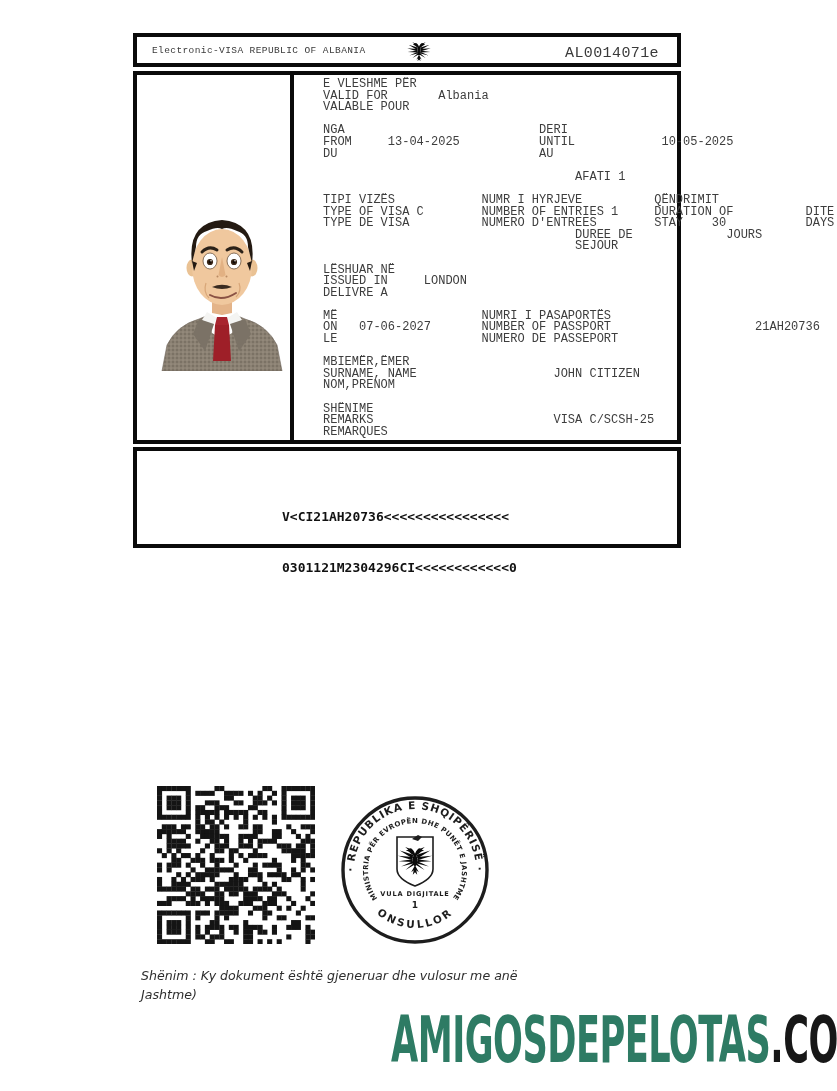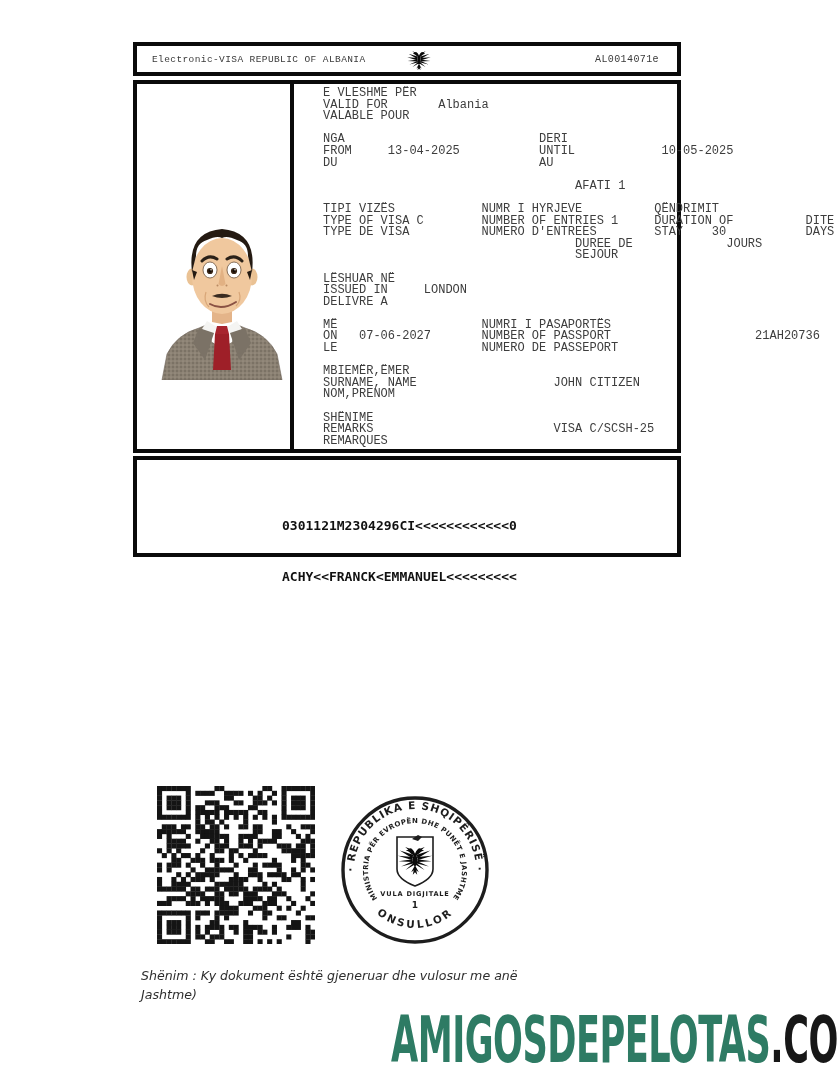--- a/index.html
+++ b/index.html
@@ -1,24 +1,24 @@
 <!DOCTYPE html>
 <html><head>
 <meta charset="utf-8">
 <style>
   html,body{margin:0;padding:0;background:#fff;}
   .page{position:relative;width:837px;height:1091px;background:#fff;overflow:hidden;
         font-family:"Liberation Mono",monospace;color:#1c1c1c;}
 
   
-  .doc{position:absolute;left:133px;top:42px;width:548px;height:515px;}
+  .doc{position:absolute;left:133px;top:33px;width:548px;height:515px;}
   .doc-box{position:absolute;left:0;width:548px;border:4px solid #0a0a0a;box-sizing:border-box;background:#fff;}
   .doc-header{top:0;height:34px;}
   .doc-header-title{position:absolute;left:15px;top:8px;font-size:9.5px;letter-spacing:.4px;color:#3a3a3a;}
-  .doc-header-code{position:absolute;right:18px;top:8px;font-size:10px;letter-spacing:.4px;color:#3a3a3a;}
+  .doc-header-code{position:absolute;right:18px;top:8px;font-size:15px;letter-spacing:.4px;color:#3a3a3a;}
   .doc-header-eagle{position:absolute;left:269px;top:2px;width:26px;height:27px;}
   .doc-body{top:38px;height:373px;}
   .cell-divider{position:absolute;left:153px;top:0;width:4px;height:365px;background:#0a0a0a;}
   .photo{position:absolute;left:23px;top:130px;width:124px;height:166px;}
   .details{position:absolute;left:186px;top:4px;margin:0;font-family:"Liberation Mono",monospace;
            font-size:12px;line-height:11.6px;white-space:pre;color:#3d3d3d;}
   .doc-mrz{top:414px;height:101px;}
   .mrz{position:absolute;left:145px;top:23px;font-family:"DejaVu Sans Mono",monospace;
        font-weight:bold;font-size:13px;line-height:17px;white-space:pre;color:#111;}
 
@@ -153,22 +153,22 @@
 SURNAME, NAME                   JOHN CITIZEN
 NOM,PRENOM
 
 SHËNIME
 REMARKS                         VISA C/SCSH-25
 REMARQUES</pre>
     </div>
 
     <div class="doc-box doc-mrz">
       <div class="mrz">
+        <div>V&lt;CI21AH20736&lt;&lt;&lt;&lt;&lt;&lt;&lt;&lt;&lt;&lt;&lt;&lt;&lt;&lt;&lt;&lt;</div>
         <div>0301121M2304296CI&lt;&lt;&lt;&lt;&lt;&lt;&lt;&lt;&lt;&lt;&lt;&lt;0</div>
-        <div>ACHY&lt;&lt;FRANCK&lt;EMMANUEL&lt;&lt;&lt;&lt;&lt;&lt;&lt;&lt;&lt;</div>
       </div>
     </div>
   </div>
 
   <div class="qr">
     <svg width="158" height="158" viewBox="0 0 158 158" fill="#141414">
         <rect x="0.00" y="0.00" width="5.09" height="5.09"></rect>
         <rect x="4.79" y="0.00" width="5.09" height="5.09"></rect>
         <rect x="9.58" y="0.00" width="5.09" height="5.09"></rect>
         <rect x="14.36" y="0.00" width="5.09" height="5.09"></rect>

